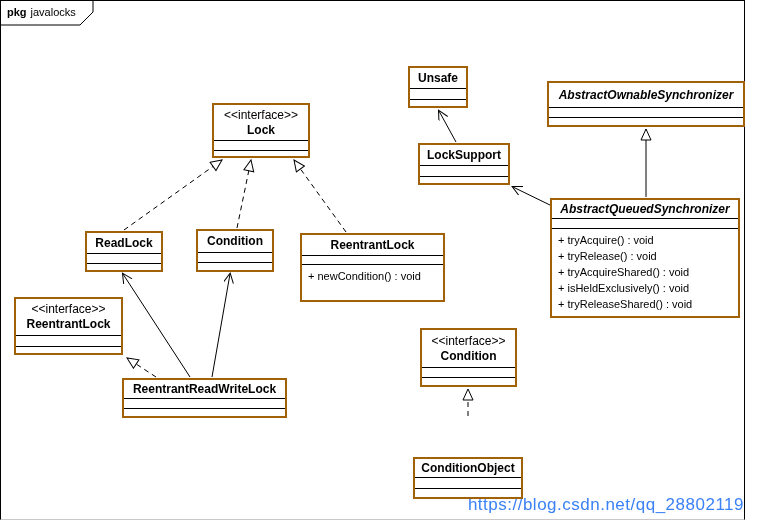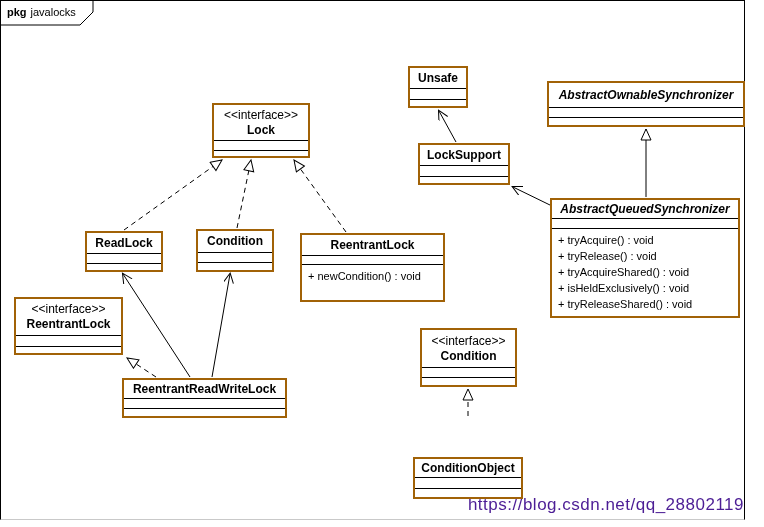--- a/index.html
+++ b/index.html
@@ -178,13 +178,13 @@
 </div>
 
 <div class="cbox" style="left:413px;top:417px;width:110px;height:42px;margin-top:40px;">
   <div class="ctitle" style="height:18px;">
     <div class="cname">ConditionObject</div>
   </div>
   <div class="comp" style="height:10px;"></div>
   <div class="comp grow"></div>
 </div>
 
-<div class="watermark" style="color: #4c1d95;">https://blog.csdn.net/qq_28802119</div>
+<div class="watermark" style="color: #3b82f6;">https://blog.csdn.net/qq_28802119</div>
 
 </body></html>

